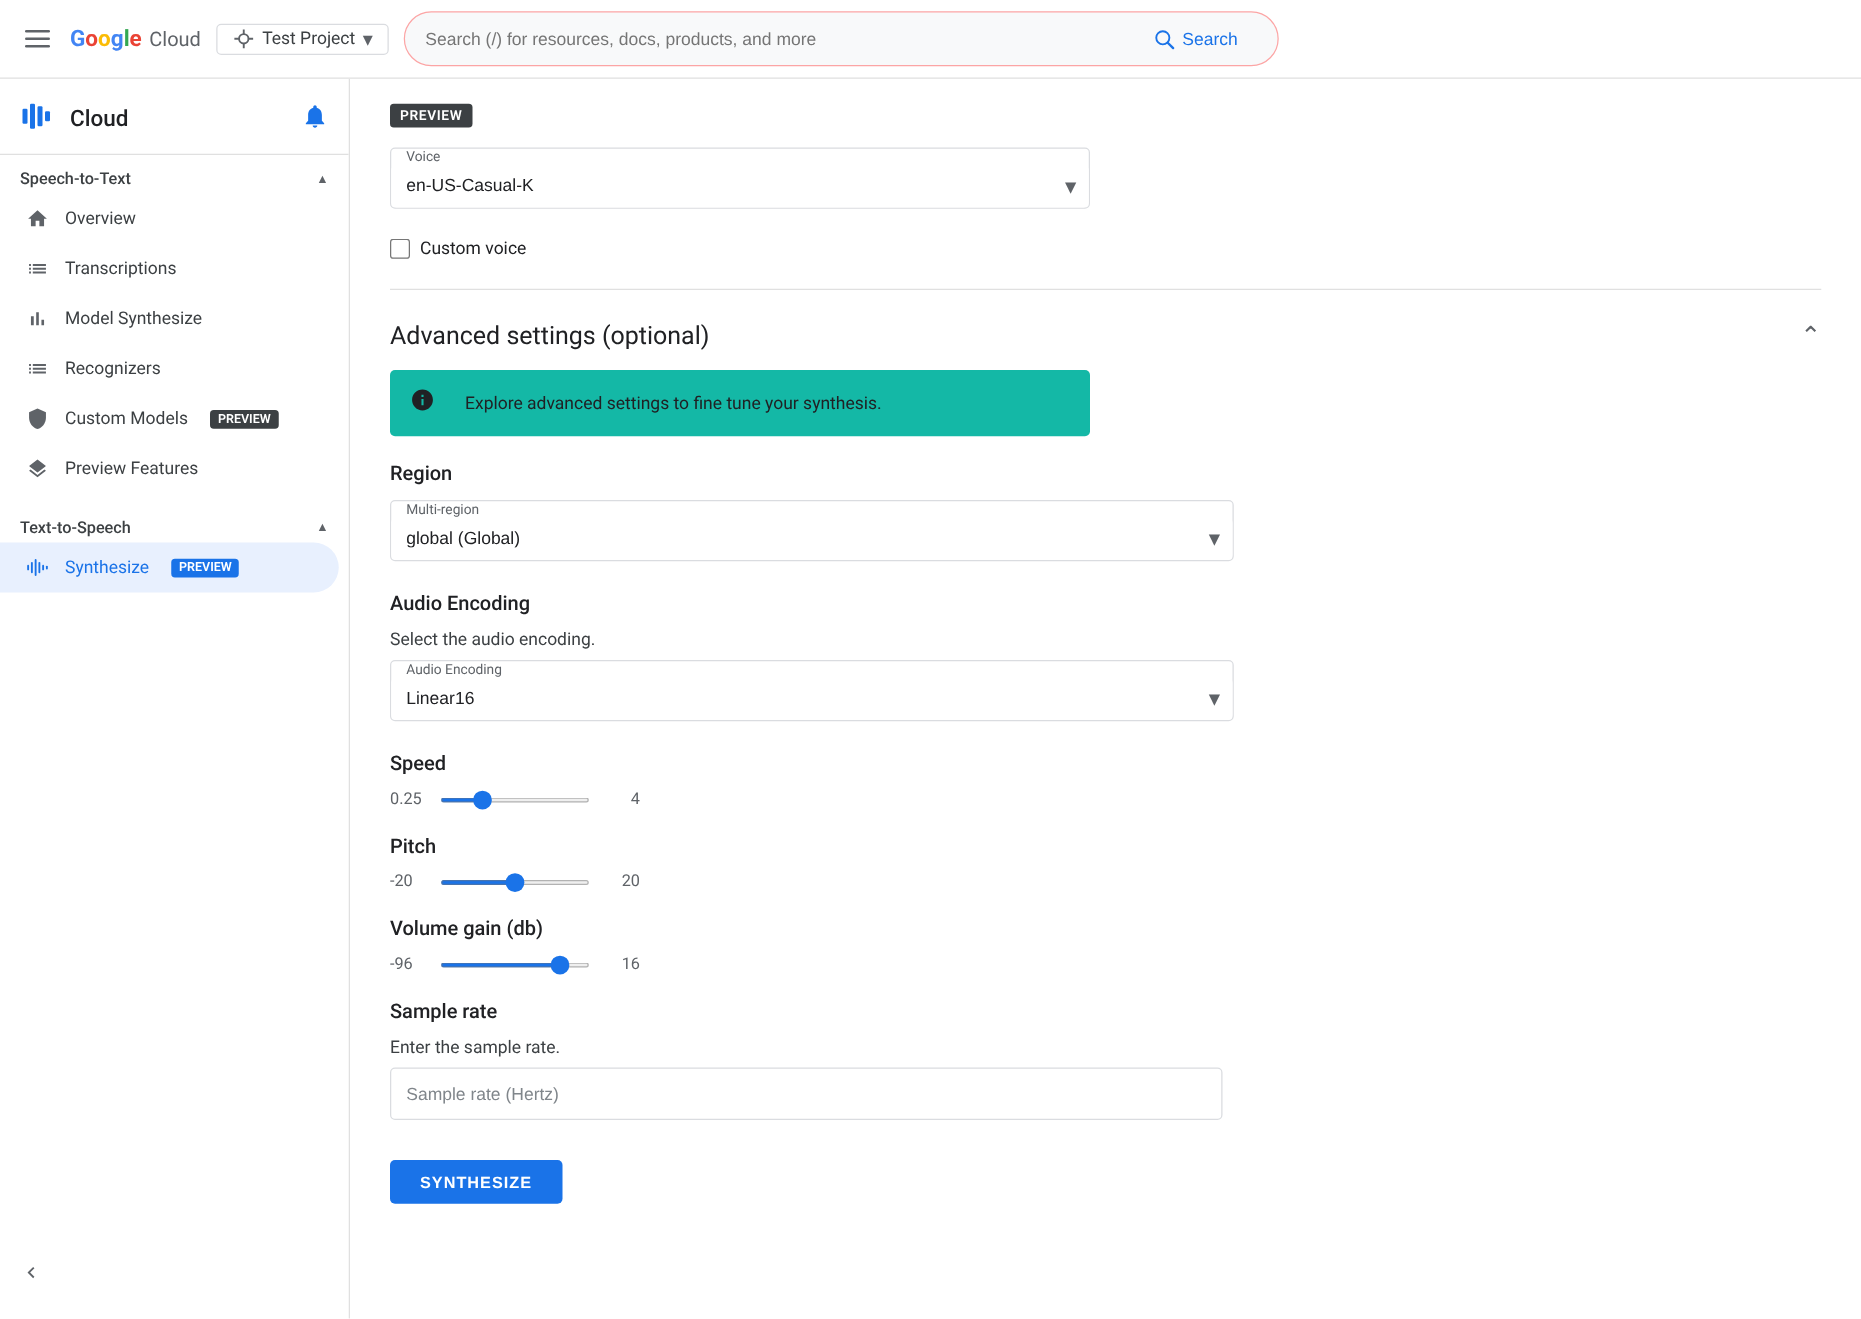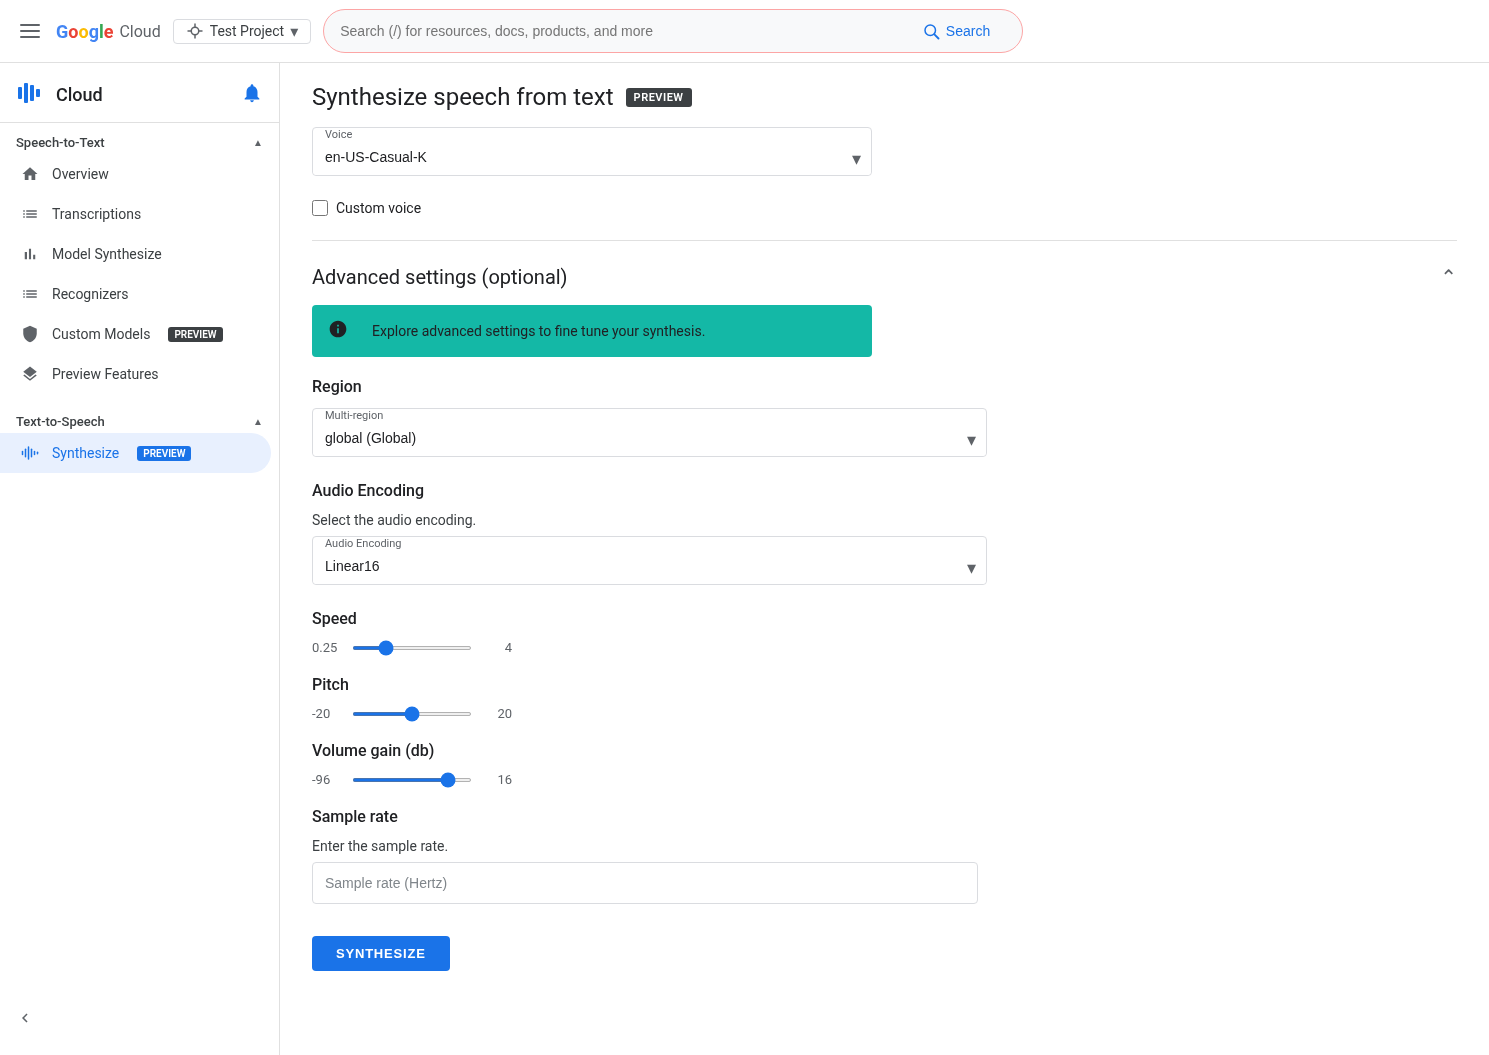--- a/index.html
+++ b/index.html
@@ -286,21 +286,20 @@
 
     <div class="sidebar-collapse" style="margin-top:auto;">
       <svg width="18" height="18" viewBox="0 0 24 24" fill="#5f6368">
           <path d="M15.41 7.41L14 6l-6 6 6 6 1.41-1.41L10.83 12z"></path>
         </svg>
     </div>
   </aside>
 
   <main class="content">
     <div class="page-header">
-      <h1 class="page-title">Synthesize speech from text</h1>
       <span class="preview-tag">PREVIEW</span>
     </div>
 
     
     <div class="form-section">
       <div class="fieldset-wrapper" style="width:560px;">
         <fieldset style="border:none;padding:0;">
           <legend>Voice</legend>
           <div style="position:relative;">
             <select style="width:100%;padding:8px 36px 10px 12px;border:none;font-size:14px;color:#202124;background:#fff;appearance:none;cursor:pointer;outline:none;border-radius:4px;">

